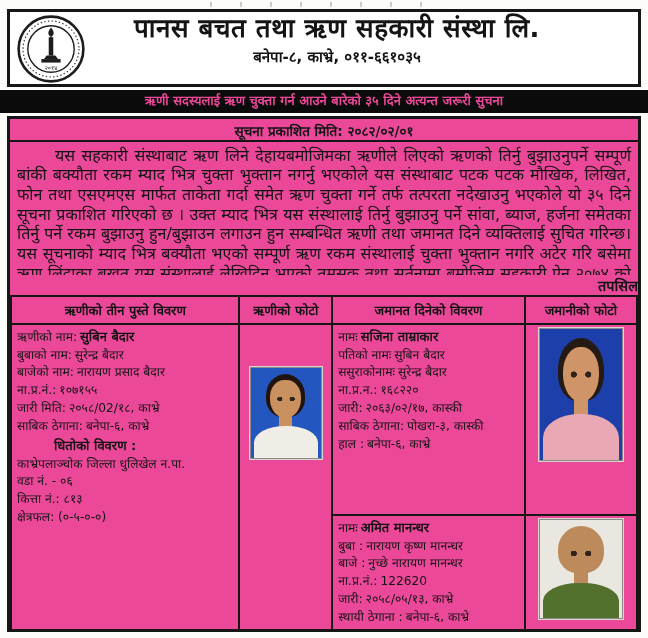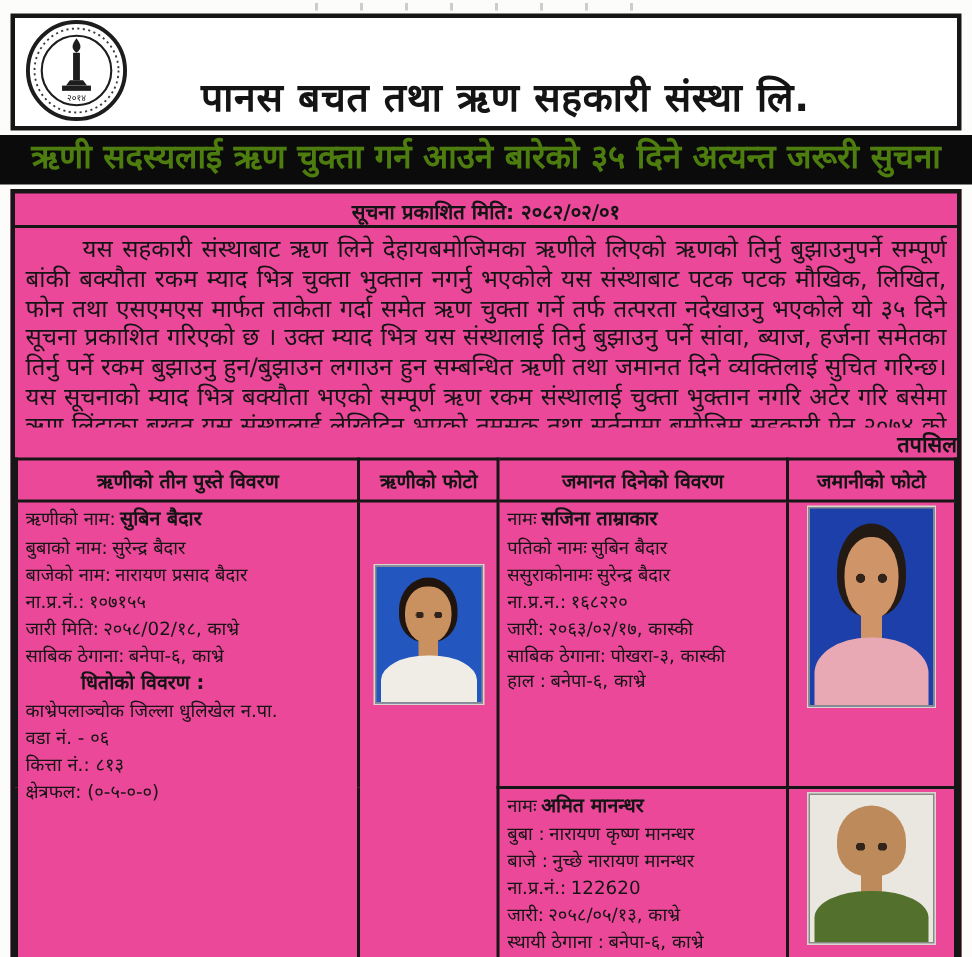--- a/index.html
+++ b/index.html
@@ -13,31 +13,31 @@
 
   
   .top-scrap {
     position:absolute; top:2px; left:210px; width:240px; height:5px; opacity:.45;
     background:repeating-linear-gradient(90deg, rgba(40,40,40,.5) 0 2px, transparent 2px 30px);
   }
 
   
   .header-box {
     margin:9px 7px 0 7px; height:78px; border:3px solid #161616; background:#fff;
-    display:flex; align-items:flex-end; padding:2px 10px 2px 6px;
+    display:flex; align-items:flex-start; padding:2px 10px 2px 6px;
   }
   .logo { width:70px; height:70px; flex:0 0 auto; }
   .header-text { flex:1; text-align:center; padding-right:40px; }
   .org-name { font-size:26px; font-weight:bold; letter-spacing:.5px; line-height:1.15; }
   .org-address { font-size:15px; font-weight:bold; margin-top:2px; }
 
   
   .banner {
-    margin-top:3px; background:#0b0b0b; color:#4d7c0f; text-align:center;
-    font-weight:bold; font-size:22px; line-height:1.2; padding:3px 2px 4px;
+    margin-top:3px; background:#0b0b0b; color:#ec4899; text-align:center;
+    font-weight:bold; font-size:13px; line-height:1.2; padding:3px 2px 4px;
   }
 
   
   .main-box { margin:3px 7px 0 7px; height:516px; border:3px solid #161616; background:#ec4899; overflow:hidden; }
   .date-row {
     height:23px; border-bottom:2px solid #161616; text-align:center;
     font-weight:bold; font-size:13.5px; padding-top:3px;
   }
   .body-para {
     height:133px; overflow:hidden; padding:4px 7px 0 7px;
@@ -87,20 +87,21 @@
       <circle cx="40" cy="40" r="32" fill="none" stroke="#3a3a3a" stroke-width="1.4" stroke-dasharray="1.6 2.6"></circle>
       <circle cx="40" cy="40" r="26.5" fill="none" stroke="#1d1d1d" stroke-width="1.6"></circle>
       <path d="M40 15.5 C43.5 20 44.5 23.5 40 26.5 C35.5 23.5 36.5 20 40 15.5 Z" fill="#1d1d1d"></path>
       <rect x="37.4" y="26.5" width="5.2" height="21" fill="#1d1d1d"></rect>
       <path d="M32 51.5 L48 51.5 L45 47.5 L35 47.5 Z" fill="#1d1d1d"></path>
       <rect x="29" y="51.5" width="22" height="4" fill="#1d1d1d"></rect>
       <text x="40" y="63.5" text-anchor="middle" font-size="7" fill="#1d1d1d">२०१४</text>
     </svg>
     <div class="header-text">
       <div class="org-name">पानस बचत तथा ऋण सहकारी संस्था लि.</div>
+      <div class="org-address">बनेपा-८, काभ्रे, ०११-६६१०३५</div>
     </div>
   </div>
 
   <div class="banner">ऋणी सदस्यलाई ऋण चुक्ता गर्न आउने बारेको ३५ दिने अत्यन्त जरूरी सुचना</div>
 
   <div class="main-box">
     <div class="date-row">सूचना प्रकाशित मिति: २०८२/०२/०१</div>
     <div class="body-para">यस सहकारी संस्थाबाट ऋण लिने देहायबमोजिमका ऋणीले लिएको ऋणको तिर्नु बुझाउनुपर्ने सम्पूर्ण बांकी बक्यौता रकम म्याद भित्र चुक्ता भुक्तान नगर्नु भएकोले यस संस्थाबाट पटक पटक मौखिक, लिखित, फोन तथा एसएमएस मार्फत ताकेता गर्दा समेत ऋण चुक्ता गर्ने तर्फ तत्परता नदेखाउनु भएकोले यो ३५ दिने सूचना प्रकाशित गरिएको छ । उक्त म्याद भित्र यस संस्थालाई तिर्नु बुझाउनु पर्ने सांवा, ब्याज, हर्जना समेतका तिर्नु पर्ने रकम बुझाउनु हुन/बुझाउन लगाउन हुन सम्बन्धित ऋणी तथा जमानत दिने व्यक्तिलाई सुचित गरिन्छ। यस सूचनाको म्याद भित्र बक्यौता भएको सम्पूर्ण ऋण रकम संस्थालाई चुक्ता भुक्तान नगरि अटेर गरि बसेमा ऋण लिंदाका बखत यस संस्थालाई लेखिदिनु भएको तमसुक तथा सर्तनामा बमोजिम सहकारी ऐन २०७४ को दफा ७९(ऋण असुली गर्ने) दफा ८०( कालो सुचीमा प्रकाशित गर्ने), ८३(बाकी बक्यौता असुलउपर गर्ने), र ८४(सम्बन्धित निकायमा सम्पत्ति जायजेथा रोक्का लेखी पठाउने) तथा अन्य प्रचलित कानून बमोजिम असुल उपर तथा कारबाही प्रक्रिया अवलम्बन गरि संस्थाको बांकी बक्यौता असुल उपर गरिने व्यहोरा समेत अवगत गराईन्छ।</div>
     <div class="section-title">तपसिल</div>
 

